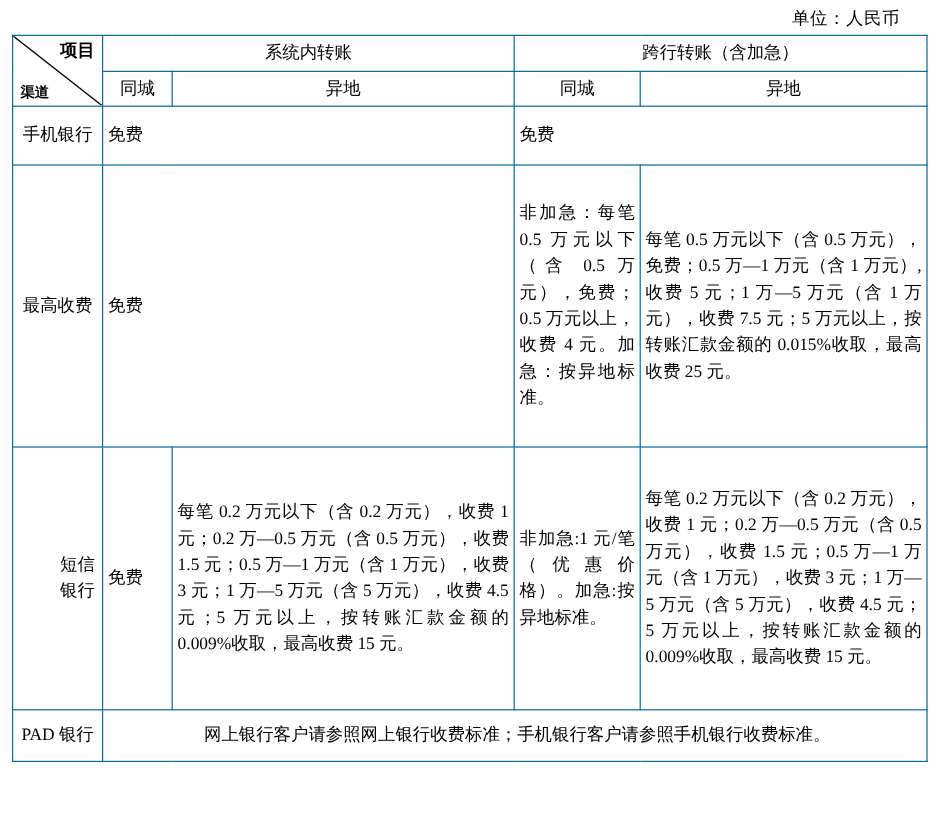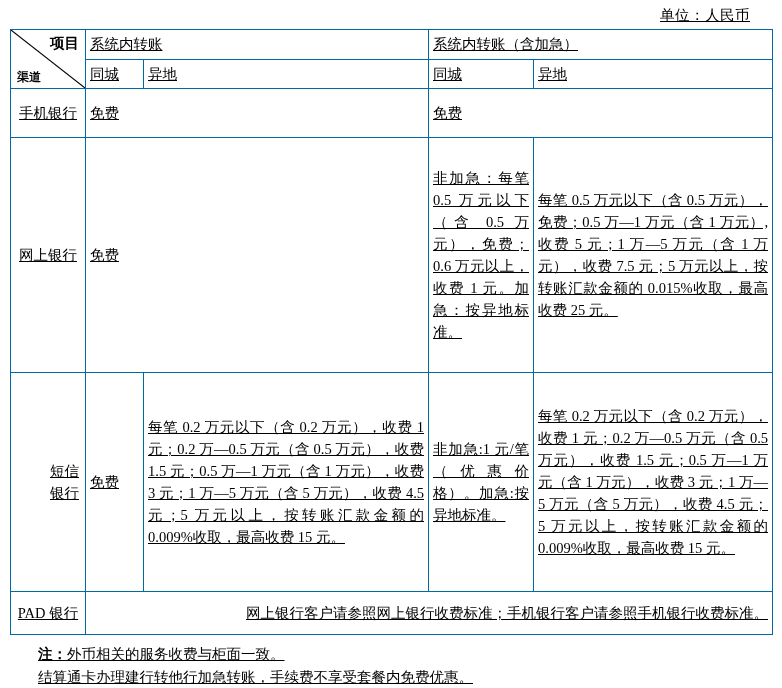--- a/index.html
+++ b/index.html
@@ -15,21 +15,20 @@
     font-size: 14px;
     position: relative;
     overflow: hidden;
   }
   .page {
     width: 782px;
     height: 688px;
     box-sizing: border-box;
     padding: 4px 10px 0 10px;
     position: relative;
-    text-decoration: underline;
   }
   .unit-line {
     text-align: right;
     font-size: 14.5px;
     padding-right: 22px;
     padding-top: 2px;
     padding-bottom: 4px;
     letter-spacing: 0.5px;
   }
   table.fee {
@@ -44,20 +43,21 @@
     font-size: 14.5px;
     line-height: 1.52;
     padding: 3px 4px;
   }
   .ctr { }
   .just {
     text-align: justify;
     text-justify: inter-ideograph;
   }
   .hdr-center {
+    text-align: center;
     font-weight: bold;
     font-size: 15px;
   }
   .corner-cell {
     position: relative;
     padding: 0;
     height: 52px;
     overflow: hidden;
   }
   .corner-cell .diag {
@@ -124,59 +124,51 @@
     <tbody>
       <tr>
         <td class="corner-cell" rowspan="2">
           <svg class="diag" viewBox="0 0 75 52" preserveAspectRatio="none">
             <line x1="0" y1="0" x2="75" y2="52" stroke="#000000" stroke-width="1"></line>
           </svg>
           <span class="xiangmu">项目</span>
           <span class="qudao">渠道</span>
         </td>
         <td class="hdr-center" colspan="2">系统内转账</td>
-        <td class="hdr-center" colspan="2">系统内转账（含加急）</td>
+        <td class="hdr-center" colspan="2">跨行转账（含加急）</td>
       </tr>
       <tr>
         <td class="hdr-center">同城</td>
         <td class="hdr-center">异地</td>
         <td class="hdr-center">同城</td>
         <td class="hdr-center">异地</td>
       </tr>
 
       <tr>
         <td class="rowlabel" style="height:42px;">手机银行</td>
         <td class="ctr" colspan="2">免费</td>
         <td class="ctr" colspan="2">免费</td>
       </tr>
 
       <tr>
-        <td class="rowlabel" style="height:228px;">网上银行</td>
+        <td class="rowlabel" style="height:228px;">最高收费</td>
         <td class="ctr" colspan="2">免费</td>
-        <td class="just cellbody">非加急：每笔 0.5 万元以下（含 0.5 万元），免费；0.6 万元以上，收费 1 元。加急：按异地标准。</td>
+        <td class="just cellbody">非加急：每笔 0.5 万元以下（含 0.5 万元），免费；0.5 万元以上，收费 4 元。加急：按异地标准。</td>
         <td class="just cellbody">每笔 0.5 万元以下（含 0.5 万元），免费；0.5 万—1 万元（含 1 万元）,收费 5 元；1 万—5 万元（含 1 万元），收费 7.5 元；5 万元以上，按转账汇款金额的 0.015%收取，最高收费 25 元。</td>
       </tr>
 
       <tr>
         <td class="rowlabel" style="height:212px;padding-left:37px;">短信银行</td>
         <td class="ctr">免费</td>
         <td class="just cellbody">每笔 0.2 万元以下（含 0.2 万元），收费 1 元；0.2 万—0.5 万元（含 0.5 万元），收费 1.5 元；0.5 万—1 万元（含 1 万元），收费 3 元；1 万—5 万元（含 5 万元），收费 4.5 元；5 万元以上，按转账汇款金额的 0.009%收取，最高收费 15 元。</td>
         <td class="just cellbody">非加急:1 元/笔（优惠价格）。加急:按异地标准。</td>
         <td class="just cellbody">每笔 0.2 万元以下（含 0.2 万元），收费 1 元；0.2 万—0.5 万元（含 0.5 万元），收费 1.5 元；0.5 万—1 万元（含 1 万元），收费 3 元；1 万—5 万元（含 5 万元），收费 4.5 元；5 万元以上，按转账汇款金额的 0.009%收取，最高收费 15 元。</td>
       </tr>
 
       <tr>
         <td class="rowlabel" style="height:36px;">PAD 银行</td>
-        <td colspan="4" class="cellbody" style="text-align:right;padding-left:8px;">网上银行客户请参照网上银行收费标准；手机银行客户请参照手机银行收费标准。</td>
+        <td colspan="4" class="cellbody" style="text-align:center;padding-left:8px;">网上银行客户请参照网上银行收费标准；手机银行客户请参照手机银行收费标准。</td>
       </tr>
     </tbody>
   </table>
 
-  <div class="note">
-    <div>
-      <span class="note-title">注：</span><span>外币相关的服务收费与柜面一致。</span>
-    </div>
-    <div class="note-line2">
-      <span>结算通卡办理建行转他行加急转账，手续费不享受套餐内免费优惠。</span>
-    </div>
-  </div>
 
 </div>
 
 </body></html>

